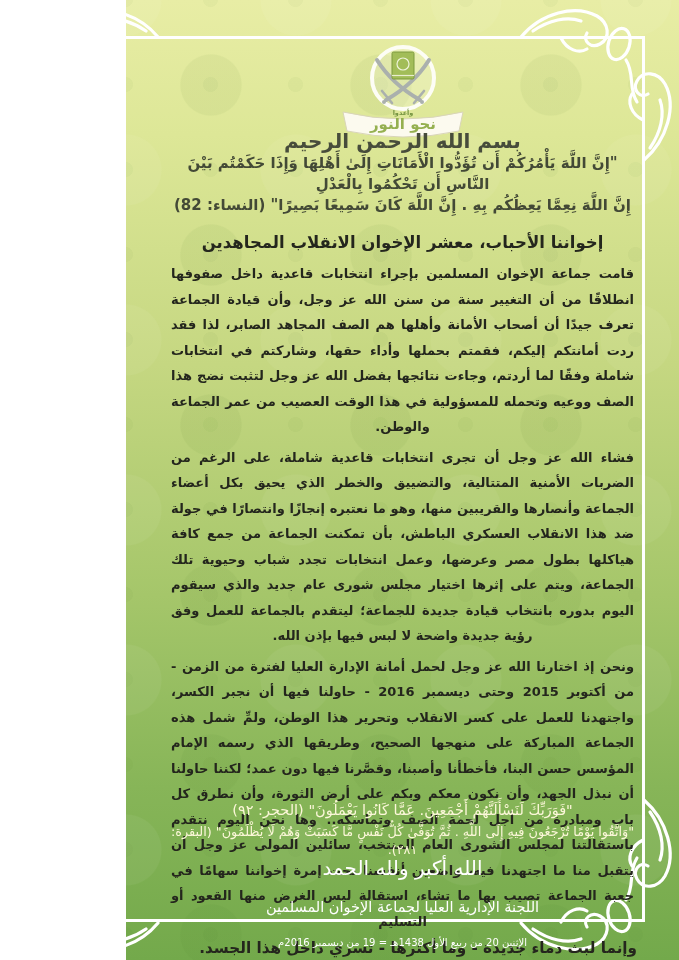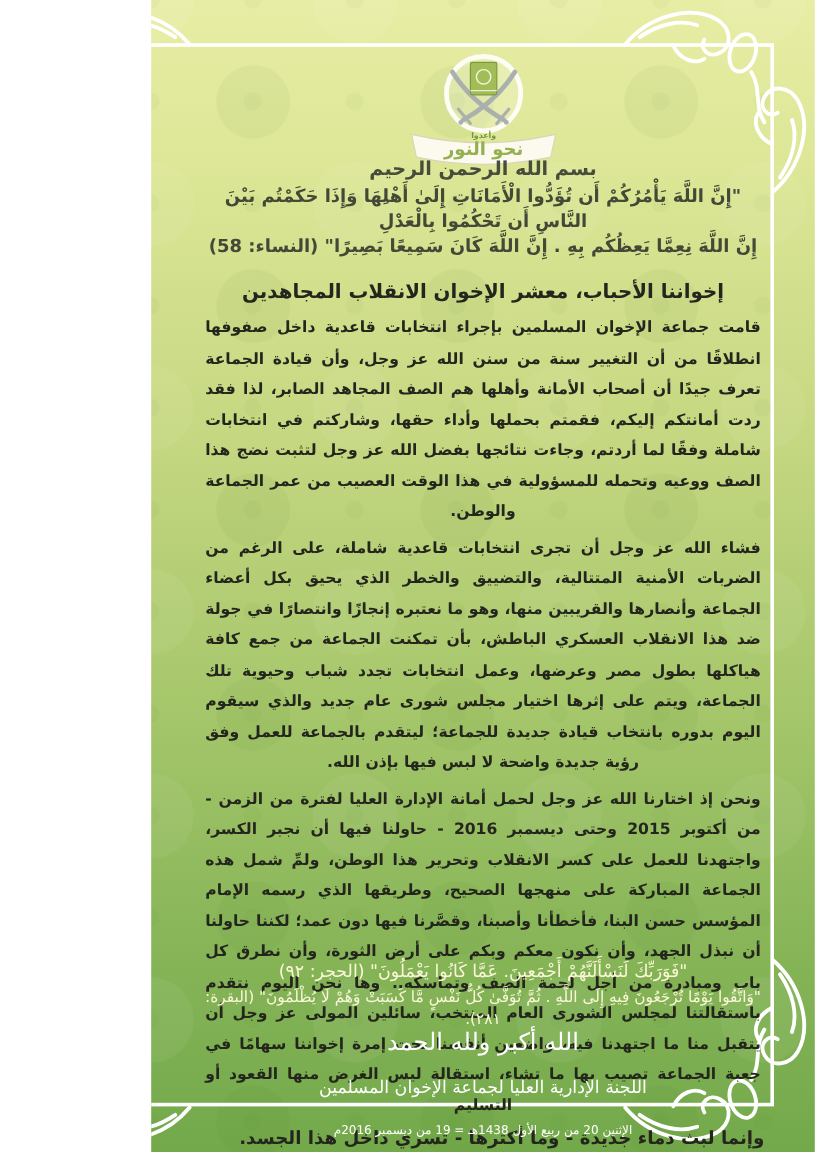--- a/index.html
+++ b/index.html
@@ -19,21 +19,21 @@
       radial-gradient(circle, rgba(255,255,255,0.05) 29%, transparent 30%),
       radial-gradient(circle, rgba(55,105,25,0.04) 12%, transparent 13%);
     background-size:170px 170px,170px 170px,85px 85px;
     background-position:0 0,85px 85px,42px 42px;
   }
   .frame-svg{position:absolute;inset:0;pointer-events:none;}
   .logo-wrap{position:absolute;top:40px;left:50%;transform:translateX(-50%);width:170px;height:100px;}
   .content{
     position:absolute;top:129px;left:42px;right:42px;text-align:center;
   }
-  .bismillah{font-size:16px;font-weight:bold;color:#474c3b;line-height:24px;}
+  .bismillah{font-size:20px;font-weight:bold;color:#474c3b;line-height:24px;}
   .verse{font-size:15px;font-weight:bold;color:#4046357;color:#434936;line-height:21px;}
   .salutation{margin-top:14px;font-size:16.5px;font-weight:bold;color:#24261d;line-height:26px;}
   .para{
     font-size:13px;font-weight:bold;color:#24261d;line-height:25.5px;
     text-align:justify;text-align-last:center;margin:5px 3px 0;
   }
   .emphasis{font-size:15.2px;font-weight:bold;color:#24261d;line-height:25.5px;margin-top:2px;text-align:right;}
   .footer{position:absolute;top:800px;left:40px;right:40px;text-align:center;}
   .f-verse1{font-size:14.5px;color:#fcf7d9;line-height:20px;}
   .f-verse2{font-size:12.8px;color:#fcf7d9;line-height:18px;margin-top:3px;}
@@ -86,21 +86,21 @@
       <g>
         <path d="M25,72 Q85,86 145,72 L141,91 Q85,103 29,91 Z" fill="#fcfaef" stroke="#d9d5b9" stroke-width="1"></path>
         <text x="85" y="89" font-size="15" font-weight="bold" fill="#95b050" text-anchor="middle">نحو النور</text>
       </g>
     </svg>
   </div>
 
   <div class="content">
     <div class="bismillah">بسم الله الرحمن الرحيم</div>
     <div class="verse">"إِنَّ اللَّهَ يَأْمُرُكُمْ أَن تُؤَدُّوا الْأَمَانَاتِ إِلَىٰ أَهْلِهَا وَإِذَا حَكَمْتُم بَيْنَ النَّاسِ أَن تَحْكُمُوا بِالْعَدْلِ</div>
-    <div class="verse">إِنَّ اللَّهَ نِعِمَّا يَعِظُكُم بِهِ . إِنَّ اللَّهَ كَانَ سَمِيعًا بَصِيرًا" (النساء: 58)</div>
+    <div class="verse">إِنَّ اللَّهَ نِعِمَّا يَعِظُكُم بِهِ . إِنَّ اللَّهَ كَانَ سَمِيعًا بَصِيرًا" (النساء: 82)</div>
 
     <div class="salutation">إخواننا الأحباب، معشر الإخوان الانقلاب المجاهدين</div>
     <p class="para">قامت جماعة الإخوان المسلمين بإجراء انتخابات قاعدية داخل صفوفها انطلاقًا من أن التغيير سنة من سنن الله عز وجل، وأن قيادة الجماعة تعرف جيدًا أن أصحاب الأمانة وأهلها هم الصف المجاهد الصابر، لذا فقد ردت أمانتكم إليكم، فقمتم بحملها وأداء حقها، وشاركتم في انتخابات شاملة وفقًا لما أردتم، وجاءت نتائجها بفضل الله عز وجل لتثبت نضج هذا الصف ووعيه وتحمله للمسؤولية في هذا الوقت العصيب من عمر الجماعة والوطن.</p>
     <p class="para">فشاء الله عز وجل أن تجرى انتخابات قاعدية شاملة، على الرغم من الضربات الأمنية المتتالية، والتضييق والخطر الذي يحيق بكل أعضاء الجماعة وأنصارها والقريبين منها، وهو ما نعتبره إنجازًا وانتصارًا في جولة ضد هذا الانقلاب العسكري الباطش، بأن تمكنت الجماعة من جمع كافة هياكلها بطول مصر وعرضها، وعمل انتخابات تجدد شباب وحيوية تلك الجماعة، ويتم على إثرها اختيار مجلس شورى عام جديد والذي سيقوم اليوم بدوره بانتخاب قيادة جديدة للجماعة؛ ليتقدم بالجماعة للعمل وفق رؤية جديدة واضحة لا لبس فيها بإذن الله.</p>
     <p class="para">ونحن إذ اختارنا الله عز وجل لحمل أمانة الإدارة العليا لفترة من الزمن - من أكتوبر 2015 وحتى ديسمبر 2016 - حاولنا فيها أن نجبر الكسر، واجتهدنا للعمل على كسر الانقلاب وتحرير هذا الوطن، ولمِّ شمل هذه الجماعة المباركة على منهجها الصحيح، وطريقها الذي رسمه الإمام المؤسس حسن البنا، فأخطأنا وأصبنا، وقصَّرنا فيها دون عمد؛ لكننا حاولنا أن نبذل الجهد، وأن نكون معكم وبكم على أرض الثورة، وأن نطرق كل باب ومبادرة من أجل لحمة الصف وتماسكه.. وها نحن اليوم نتقدم باستقالتنا لمجلس الشورى العام المنتخب، سائلين المولى عز وجل أن يتقبل منا ما اجتهدنا فيه، واضعين أنفسنا تحت إمرة إخواننا سهامًا في جعبة الجماعة تصيب بها ما تشاء، استقالة ليس الغرض منها القعود أو التسليم</p>
     <div class="emphasis">وإنما لبث دماء جديدة - وما أكثرها - تسري داخل هذا الجسد.</div>
   </div>
 
   <div class="footer">
     <div class="f-verse1">"فَوَرَبِّكَ لَنَسْأَلَنَّهُمْ أَجْمَعِينَ. عَمَّا كَانُوا يَعْمَلُونَ" (الحجر: ٩٢)</div>

